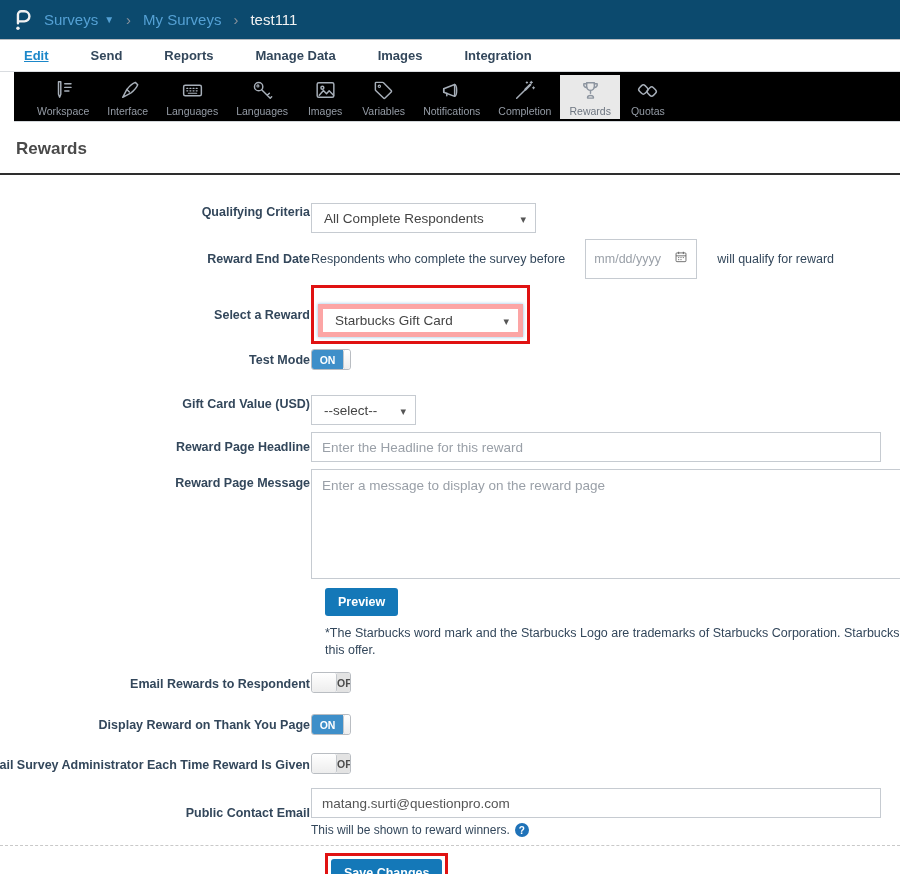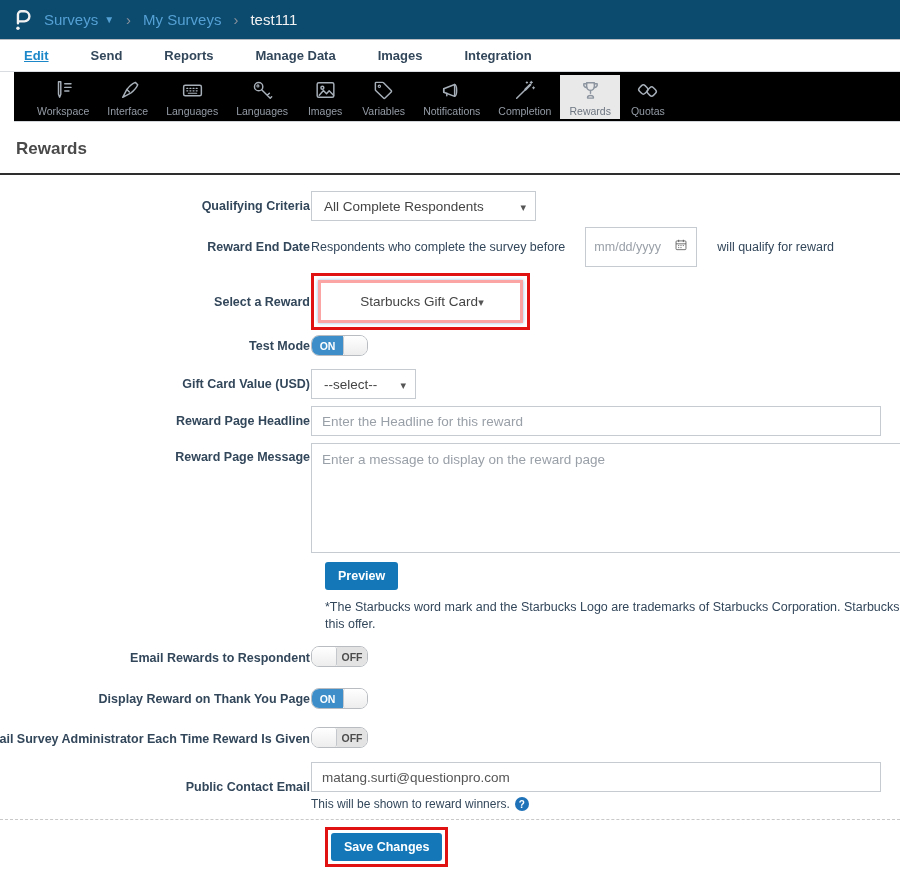--- a/index.html
+++ b/index.html
@@ -41,40 +41,40 @@
   .form { padding-top: 16px; }
   .row { display: grid; grid-template-columns: 310px 1fr; column-gap: 1px; align-items: center; }
   .row > .flabel { justify-self: end; white-space: nowrap; font-size: 12.5px;
     font-weight: 700; color: #33475b; }
   .row.top-align { align-items: start; }
   .row.top-align > .flabel { margin-top: 7px; }
   .indent { margin-left: 325px; }
 
   .sel { height: 30px; border: 1px solid #c6cbd1; background: #fff; display: inline-flex;
     align-items: center; justify-content: space-between; padding: 0 9px 0 12px;
-    font-size: 13.5px; color: #444; cursor: pointer; }
+    font-size: 13.5px; color: #444; cursor: pointer; margin-top: 12px; }
   .caret-icon::after { content: "▾"; font-size: 11px; color: #555; }
   .txt { height: 30px; border: 1px solid #c6cbd1; font-size: 13.5px; color: #555;
     padding: 0 10px; font-family: "Liberation Sans", sans-serif; }
   .txt::placeholder, .ta::placeholder { color: #9aa0a8; opacity: 1; }
   .w-225 { width: 225px; } .w-205 { width: 205px; } .w-105 { width: 105px; }
   .w-570 { width: 570px; }
 
   .date-row-inline { display: flex; align-items: center; gap: 20px; }
   .inline-note { font-size: 12.5px; color: #33475b; }
   .date-box { width: 112px; height: 40px; border: 1px solid #c6cbd1; display: inline-flex;
     align-items: center; justify-content: space-between; padding: 0 8px; }
   .date-ph { font-size: 12.5px; color: #9aa0a8; }
   .cal-icon svg { width: 14px; height: 14px; stroke: #555; fill: none; stroke-width: 1.4; }
 
   .red-annot { border: 3px solid #e01212; padding: 4px; width: fit-content; }
-  .sel.focused { border: 3px solid #fca5a5; box-shadow: 0 0 3px rgba(82,158,216,.65); height: 43px; justify-content: center; }
-
-  .toggle { display: inline-flex; width: 57px; height: 21px; border: 1px solid #b9bdc2;
-    border-radius: 8px; overflow: hidden; cursor: pointer; font-size: 10.5px; font-weight: 700; }
+  .sel.focused { border: 5px solid #fca5a5; box-shadow: 0 0 3px rgba(82,158,216,.65); height: 33px; }
+
+  .toggle { display: inline-flex; width: 40px; height: 21px; border: 1px solid #b9bdc2;
+    border-radius: 3px; overflow: hidden; cursor: pointer; font-size: 10.5px; font-weight: 700; }
   .tg-seg { display: flex; align-items: center; justify-content: center; }
   .tg-blue { flex: 0 0 31px; background: #3e8fc9; color: #fff; }
   .tg-gray { flex: 1; background: #e3e3e3; color: #4c4c4c; }
   .tg-knob { flex: 1; background: linear-gradient(#ffffff, #ededed); }
   .tg-knob.left { flex: 0 0 25px; border-right: 1px solid #c4c8cc; border-radius: 2px; }
   .tg-blue + .tg-knob { border-left: 1px solid #c4c8cc; border-radius: 2px; }
 
   .ta { width: 666px; height: 110px; border: 1px solid #c6cbd1; font-size: 13.5px;
     color: #555; padding: 8px 10px; resize: vertical;
     font-family: "Liberation Sans", sans-serif; }

